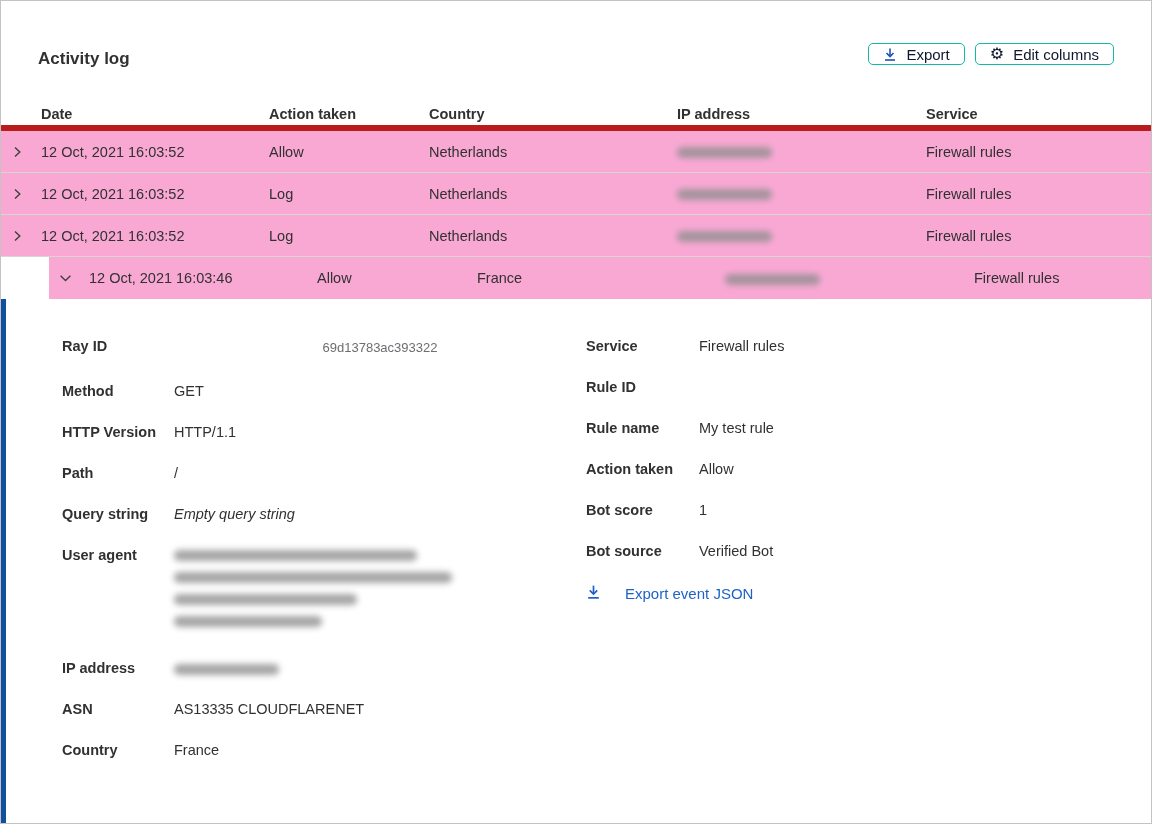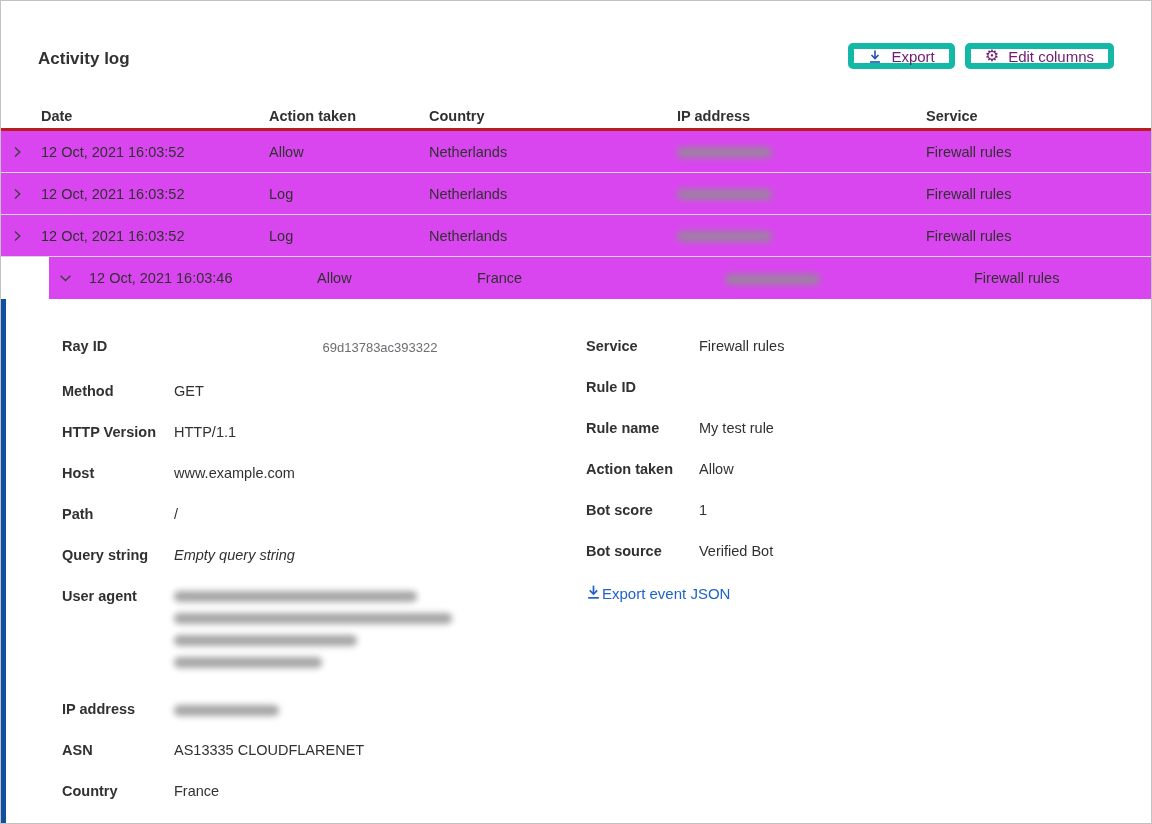--- a/index.html
+++ b/index.html
@@ -18,49 +18,49 @@
     justify-content: space-between;
     align-items: flex-start;
     padding: 42px 37px 0 37px;
   }
   .page-title { font-size: 17px; font-weight: 700; color: #313131; padding-top: 6px; }
   .toolbar { display: flex; gap: 10px; }
   .btn {
     display: inline-flex;
     align-items: center;
     gap: 9px;
-    border: 6px solid #14b8a6;
-    color: #701a75;
+    border: 1px solid #14b8a6;
+    color: #0f172a;
     background: #ffffff;
     border-radius: 5px;
     padding: 7px 14px;
     font-size: 15px;
     font-family: inherit;
     cursor: pointer;
     height: 22px;
   }
   .btn svg { display: block; }
   .gear-glyph { font-family: "DejaVu Sans", sans-serif; font-size: 16px; line-height: 1; }
   
   .table { margin-top: 34px; font-size: 14.5px; }
   .trow {
     display: grid;
     grid-template-columns: 40px 228px 160px 248px 249px 1fr;
     align-items: center;
   }
   .thead {
     font-weight: 700;
     height: 28px;
-    border-bottom: 3px solid #b91c1c;
+    border-bottom: 6px solid #b91c1c;
   }
   .tbody-row {
     height: 42px;
     border-bottom: 1px solid #d6d6d6;
     cursor: pointer;
-    background: #d946ef;
+    background: #f9a8d4;
   }
   .tbody-row.expanded { border-bottom: none; margin-left: 48px; }
   .chev-cell { padding-left: 10px; display: flex; align-items: center; }
   .chev-cell svg { display: block; }
   
   .blur-blob {
     display: inline-block;
     height: 11px;
     border-radius: 5px;
     background: #8f8f8f;
@@ -97,21 +97,21 @@
     font-size: 13px;
     line-height: 26px;
     color: #6d6d72;
     text-align: center;
   }
   .fvalue.wrap { max-width: 245px; word-break: break-all; }
   .fvalue.italic { font-style: italic; }
   .export-json-link {
     display: inline-flex;
     align-items: center;
-    gap: 1px;
+    gap: 24px;
     color: #1e62c9;
     font-size: 15px;
     margin-top: 3px;
     text-decoration: none;
     cursor: pointer;
   }
 </style>
 </head>
 <body>
 
@@ -205,24 +205,20 @@
         <div class="flabel">Ray ID</div>
         <div class="fvalue mono">69d13783ac393322</div>
       </div>
       <div class="field">
         <div class="flabel">Method</div>
         <div class="fvalue">GET</div>
       </div>
       <div class="field">
         <div class="flabel">HTTP Version</div>
         <div class="fvalue">HTTP/1.1</div>
-      </div>
-      <div class="field">
-        <div class="flabel">Host</div>
-        <div class="fvalue">www.example.com</div>
       </div>
       <div class="field">
         <div class="flabel">Path</div>
         <div class="fvalue">/</div>
       </div>
       <div class="field">
         <div class="flabel">Query string</div>
         <div class="fvalue italic">Empty query string</div>
       </div>
       <div class="field">

